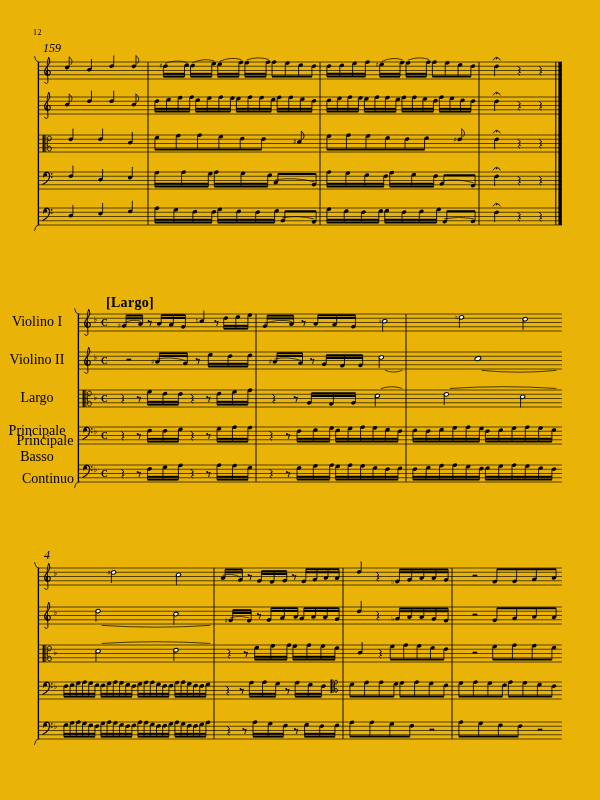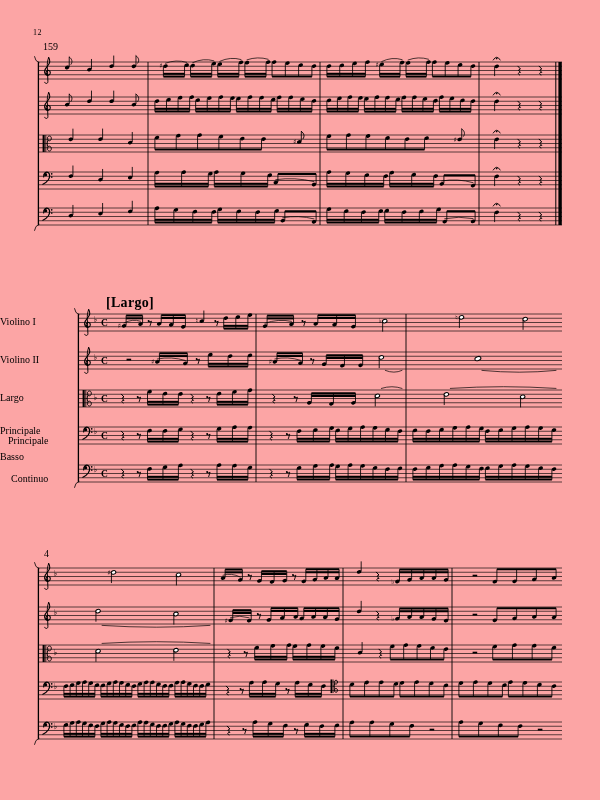--- a/index.html
+++ b/index.html
@@ -1,24 +1,24 @@
 <!DOCTYPE html>
 <html><head>
 <meta charset="utf-8">
 <style>
   html,body{margin:0;padding:0;background:#777;}
-  .page{position:relative;width:600px;height:800px;background:#fca5a5;overflow:hidden;
+  .page{position:relative;width:600px;height:800px;background:#eab308;overflow:hidden;
         font-family:"Liberation Serif", serif;color:#000;}
   .page svg{position:absolute;left:0;top:0;}
   .pgnum{position:absolute;left:33px;top:28px;font-size:8px;letter-spacing:0.5px;}
-  .mnum{position:absolute;font-size:10px;}
+  .mnum{position:absolute;font-size:12px;font-style:italic;}
   .mnum-1{left:43px;top:41px;}
   .mnum-3{left:44px;top:548px;}
   .tempo{position:absolute;left:106px;top:295px;font-size:14px;font-weight:bold;letter-spacing:0.3px;}
-  .ilabel{position:absolute;width:74px;text-align:left;font-size:10px;line-height:10px;}
+  .ilabel{position:absolute;width:74px;text-align:center;font-size:14px;line-height:10px;}
 </style>
 </head>
 <body>
 
 <div class="page">
   <div class="pgnum">12</div>
   <div class="mnum mnum-1">159</div>
   <div class="tempo">[Largo]</div>
   <div class="mnum mnum-3">4</div>
   <div id="labels">

